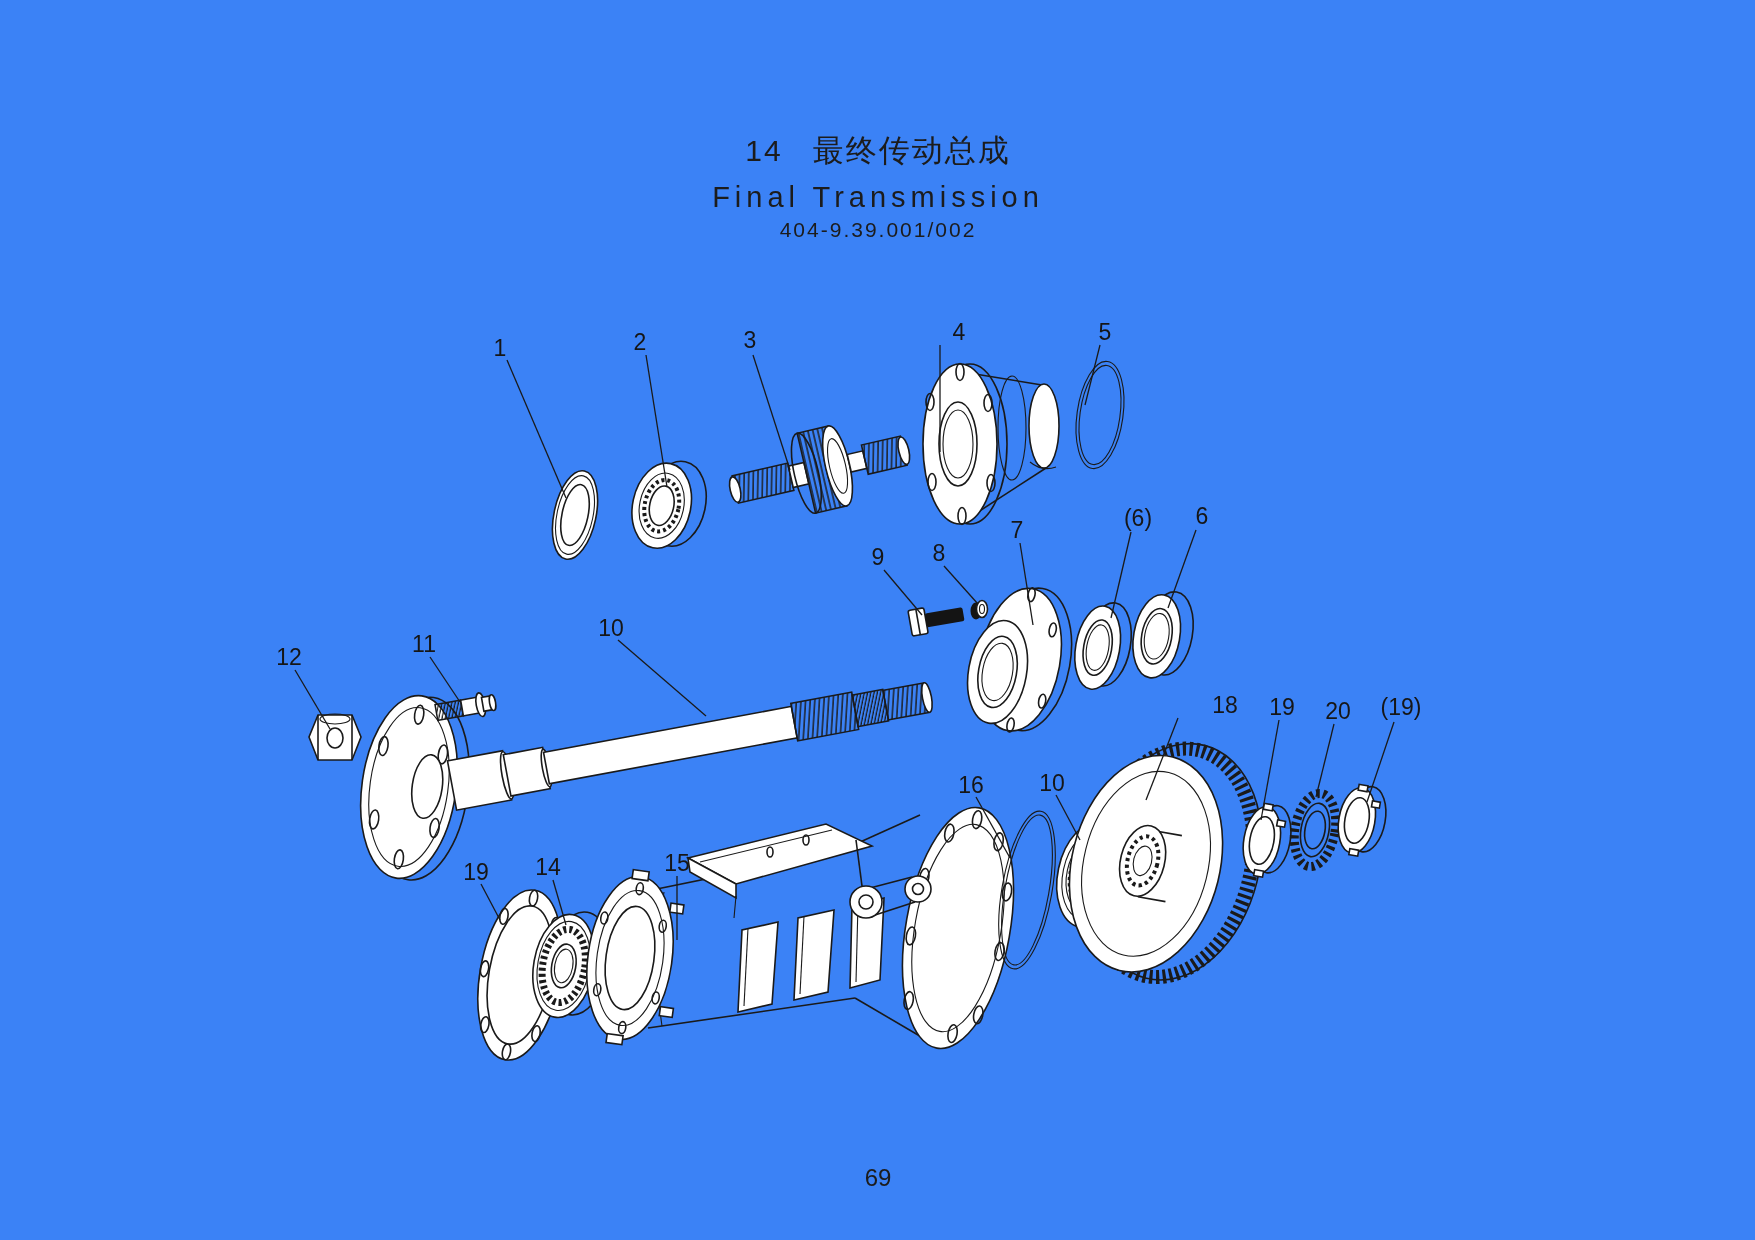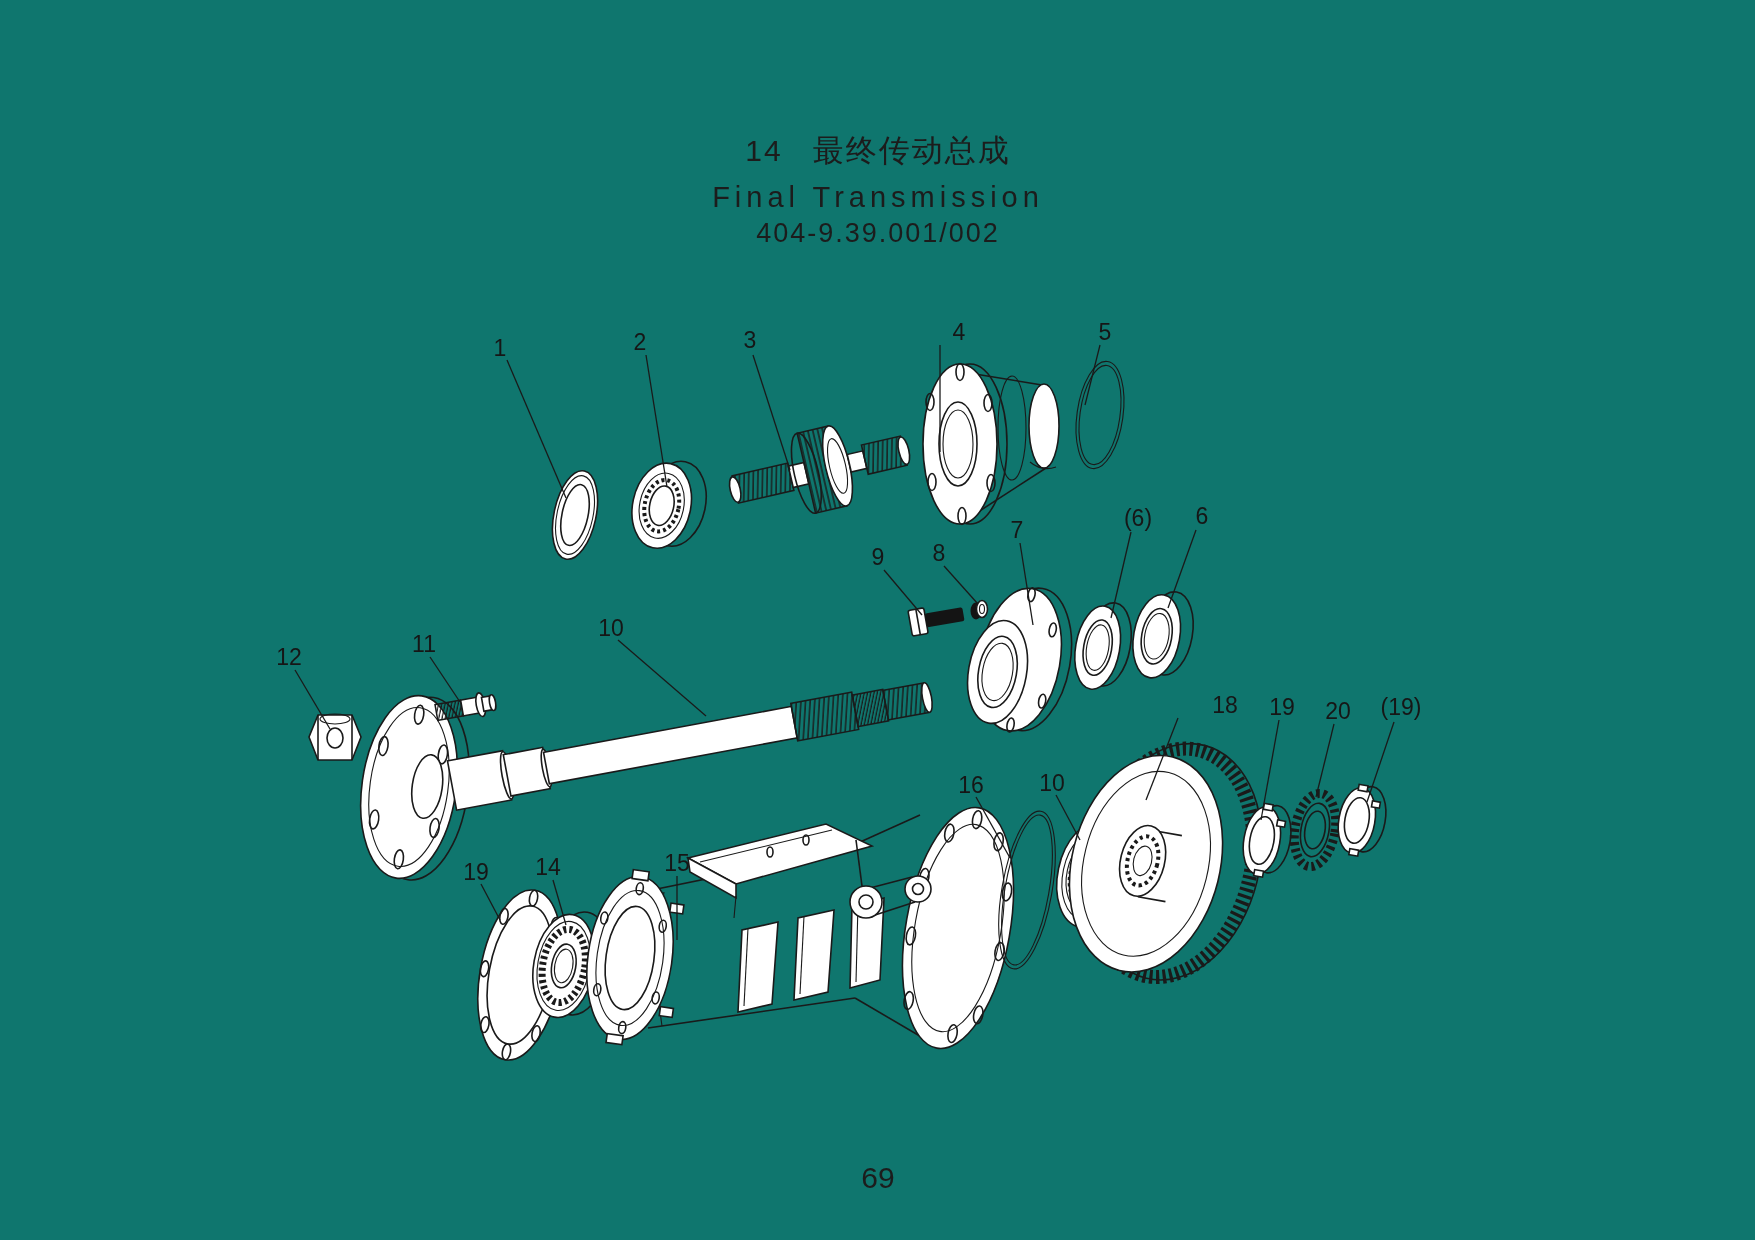--- a/index.html
+++ b/index.html
@@ -1,27 +1,27 @@
 <!DOCTYPE html>
 <html><head>
 <meta charset="utf-8">
 <style>
   html,body{margin:0;padding:0;background:#e8e8e8;}
-  #page{position:relative;width:1755px;height:1240px;background:#0f766e;margin:0 auto;
+  #page{position:relative;width:1755px;height:1240px;background:#3b82f6;margin:0 auto;
         font-family:"Liberation Sans", sans-serif;color:#1c1c1c;overflow:hidden;}
   
   #hdr{position:absolute;left:478px;top:130px;width:800px;text-align:center;}
   .h-line1{font-size:31px;letter-spacing:2px;display:flex;justify-content:center;gap:30px;align-items:baseline;}
   .h-line1 .sec{font-size:30px;}
   .h-line2{font-size:29px;letter-spacing:5px;margin-top:9px;font-weight:400;}
-  .h-line3{font-size:27px;letter-spacing:2px;margin-top:4px;}
+  .h-line3{font-size:21px;letter-spacing:2px;margin-top:4px;}
   
   .co{position:absolute;transform:translate(-50%,-50%);font-size:23px;line-height:1;
       white-space:nowrap;color:#161616;}
-  #pgnum{position:absolute;left:878px;top:1178px;transform:translate(-50%,-50%);font-size:30px;}
+  #pgnum{position:absolute;left:878px;top:1178px;transform:translate(-50%,-50%);font-size:24px;}
   
   .ln{stroke:#1a1a1a;stroke-width:1.6;fill:none;}
   .thin{stroke:#1a1a1a;stroke-width:1.1;fill:none;}
   .w{stroke:#1a1a1a;stroke-width:1.6;fill:#ffffff;}
   .blk{fill:#141414;stroke:none;}
   .pat-s{fill:url(#spl);stroke:#1a1a1a;stroke-width:1.5;}
   .pat-t{fill:url(#thr);stroke:#1a1a1a;stroke-width:1.5;}
   .pat-g{fill:url(#gearv);stroke:#1a1a1a;stroke-width:1.5;}
   .teeth{stroke:#1a1a1a;fill:none;stroke-dasharray:3.2 3.4;}
   .rollers{stroke:#1a1a1a;fill:none;stroke-dasharray:3 3;}

